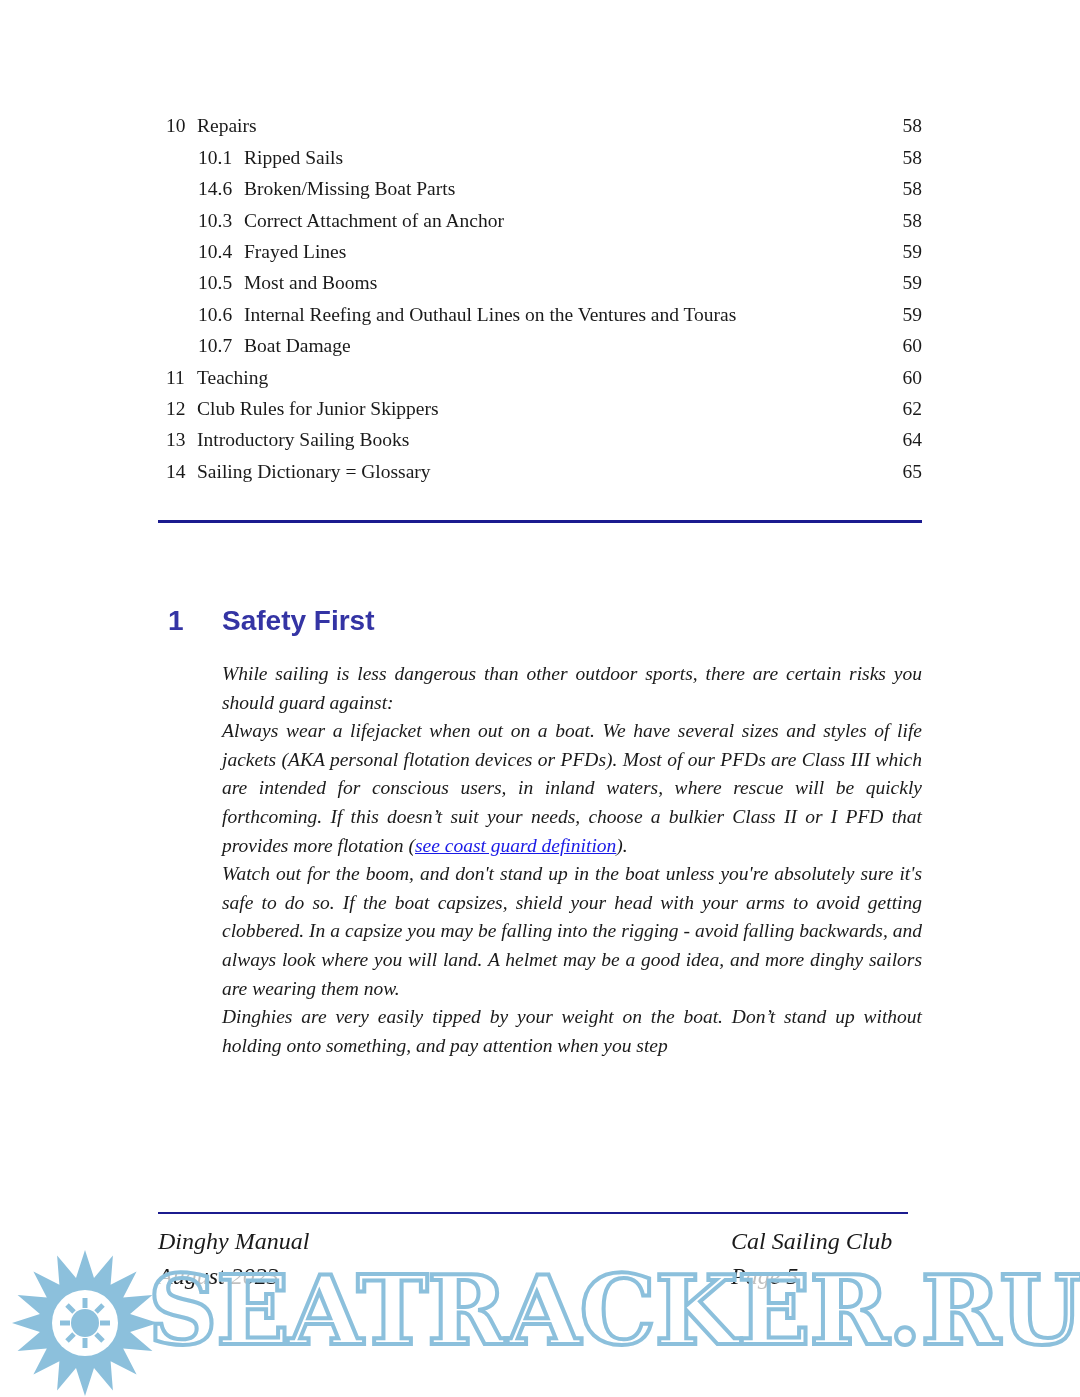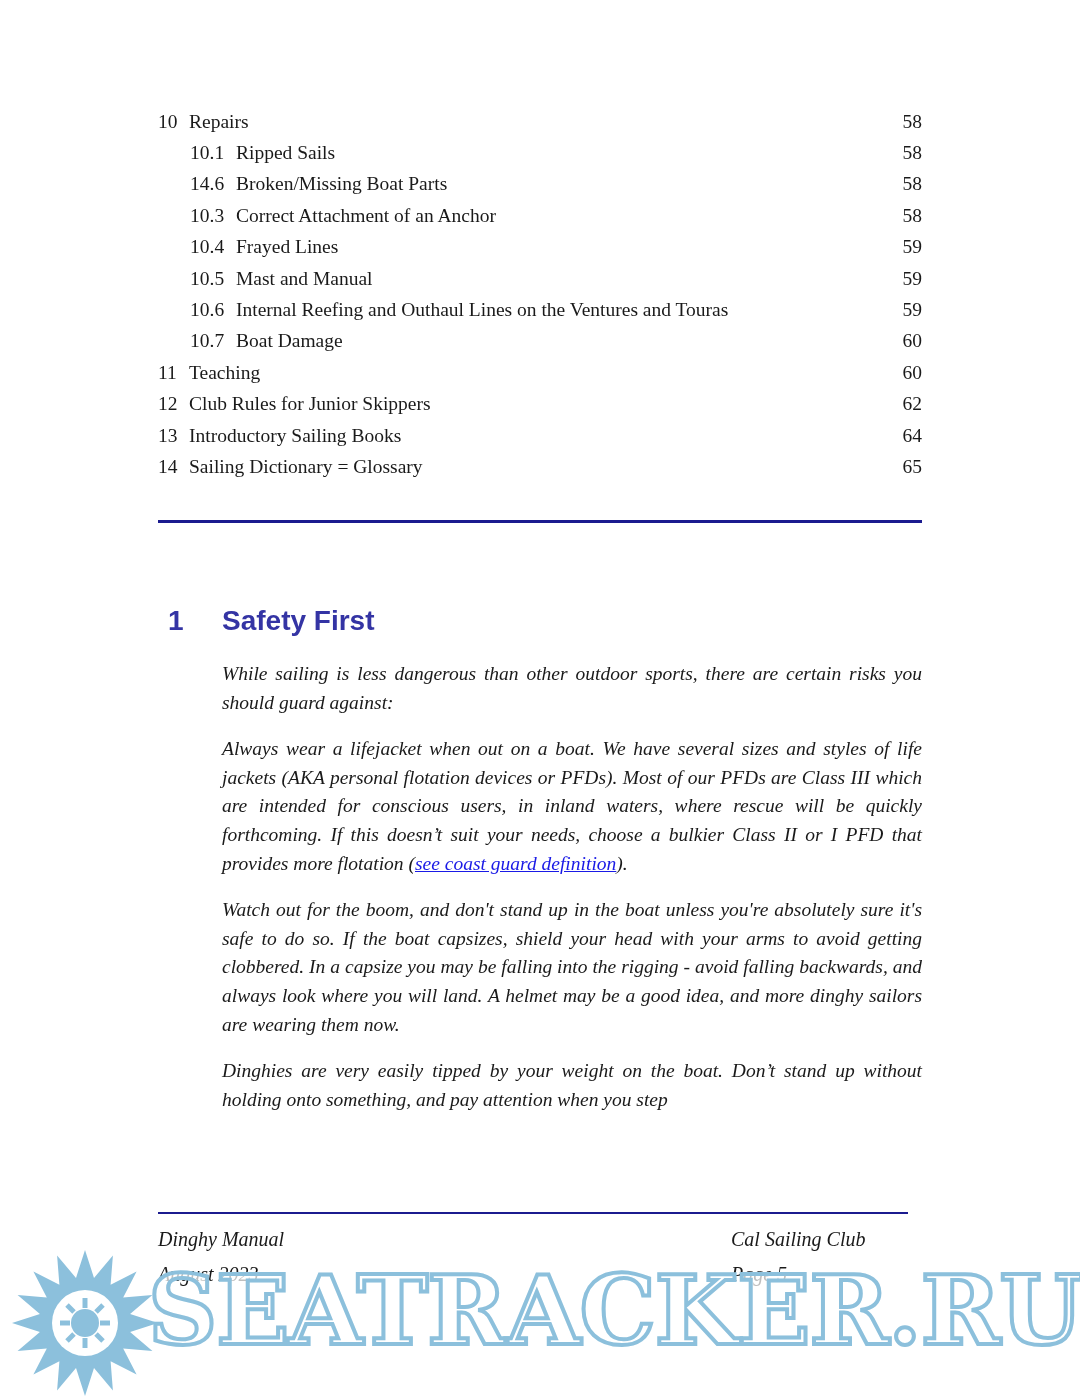--- a/index.html
+++ b/index.html
@@ -17,22 +17,23 @@
   
   .toc {
     position: absolute;
     top: 106px;
     left: 158px;
     width: 764px;
     font-size: 19.5px;
   }
   .toc-row {
     display: flex;
-    align-items: center;
+    align-items: flex-end;
     height: 31.4px;
+    margin-left: 8px;
   }
   .toc-row .toc-num { flex: none; width: 31px; }
   .toc-row.sub { padding-left: 32px; }
   .toc-row.sub .toc-num { width: 46px; }
   .toc-label { flex: 1 1 auto; }
   .toc-page { flex: none; text-align: right; }
 
   
   .rule {
     position: absolute;
@@ -61,40 +62,40 @@
   .body-text {
     position: absolute;
     top: 660px;
     left: 222px;
     width: 700px;
     font-size: 19.5px;
     line-height: 28.6px;
     text-align: justify;
     font-style: italic;
   }
-  .body-text p + p { margin-top: 18px; }
+  .body-text p + p { margin-top: 0; }
   a.doc-link { color: #1a1ae6; text-decoration: underline; cursor: pointer; }
 
   
   .footer-rule {
     position: absolute;
     top: 1212px;
     left: 158px;
     width: 750px;
     height: 2px;
     background: #1b1b8f;
     border: none;
   }
   .footer {
     position: absolute;
     top: 1228px;
     left: 158px;
     width: 764px;
     font-style: italic;
-    font-size: 20px;
+    font-size: 24px;
   }
   .footer-row { position: relative; height: 35px; }
   .footer-col-right { position: absolute; left: 573px; top: 0; }
 
   
   .watermark {
     position: absolute;
     left: 0;
     top: 1242px;
     width: 1080px;
@@ -142,21 +143,21 @@
         <span class="toc-label">Correct Attachment of an Anchor</span>
         <span class="toc-page">58</span>
       </div>
       <div class="toc-row sub">
         <span class="toc-num">10.4</span>
         <span class="toc-label">Frayed Lines</span>
         <span class="toc-page">59</span>
       </div>
       <div class="toc-row sub">
         <span class="toc-num">10.5</span>
-        <span class="toc-label">Mast and Manual</span>
+        <span class="toc-label">Most and Booms</span>
         <span class="toc-page">59</span>
       </div>
       <div class="toc-row sub">
         <span class="toc-num">10.6</span>
         <span class="toc-label">Internal Reefing and Outhaul Lines on the Ventures and Touras</span>
         <span class="toc-page">59</span>
       </div>
       <div class="toc-row sub">
         <span class="toc-num">10.7</span>
         <span class="toc-label">Boat Damage</span>

